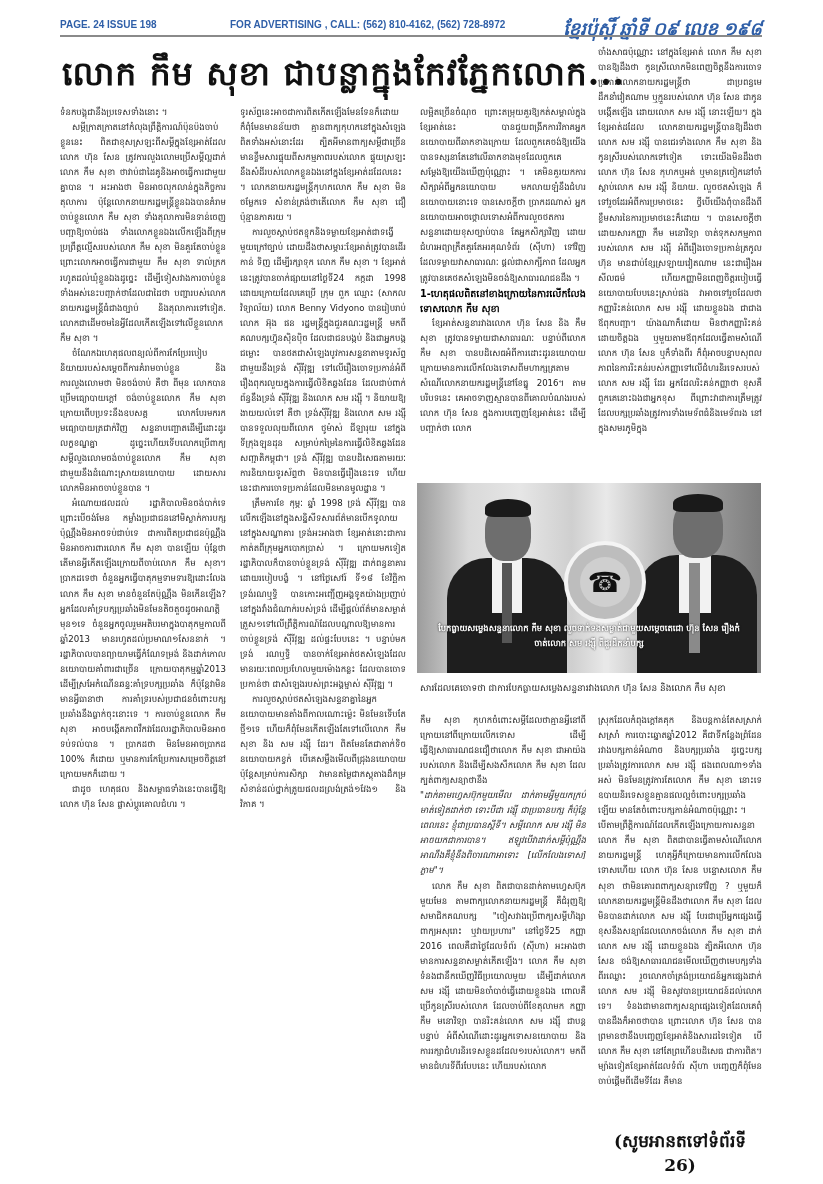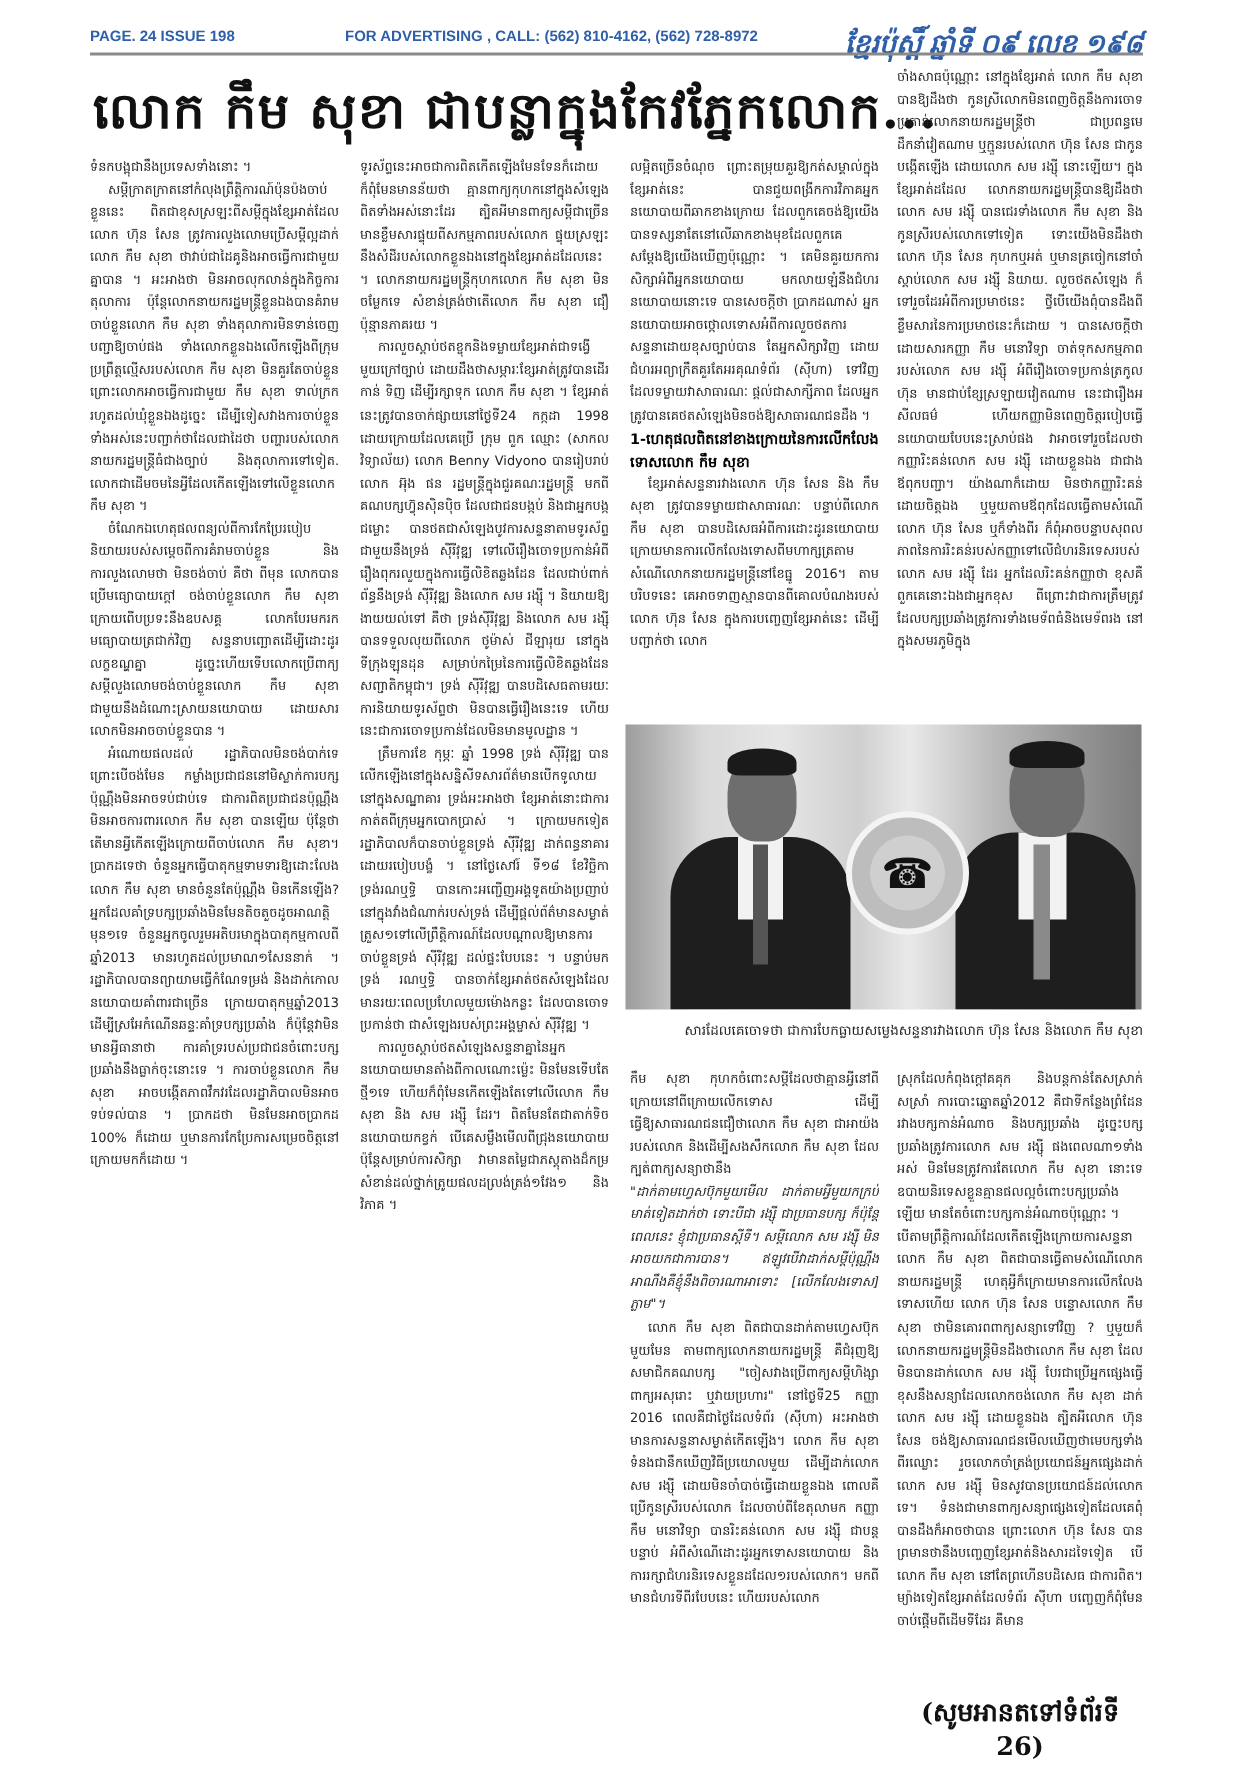--- a/index.html
+++ b/index.html
@@ -39,41 +39,42 @@
   .head { position: absolute; background: #6e6e6e; border-radius: 45% 45% 40% 40%; }
   .hair { position: absolute; background: #1a1a1a; border-radius: 50% 50% 20% 20%; }
   .phone-sign { position: absolute; left: 147px; top: 58px; width: 82px; height: 82px; border-radius: 50%;
     background: #bdbdbd; border: 4px solid #f4f4f4; }
   .phone-inner { position: absolute; left: 12px; top: 12px; width: 50px; height: 50px; border-radius: 50%; background: #cfcfcf;
     display: flex; align-items: center; justify-content: center; font-size: 28px; color: #111; }
   .pole { position: absolute; left: 186px; top: 142px; width: 6px; height: 48px; background: #e8e8e8; }
   .photo-cap { position: absolute; left: 0; top: 138px; width: 344px; text-align: center; color: #fff;
     font-size: 8.4px; line-height: 15px; font-weight: bold; text-shadow: 0 0 2px #000; padding: 0 18px; }
 
-  .caption { position: absolute; left: 420px; top: 681px; width: 342px; font-size: 9px; line-height: 15px; color: #222; text-align: right; }
+  .caption { position: absolute; left: 420px; top: 681px; width: 342px; font-size: 9px; line-height: 15px; color: #222; text-align: left; }
   .cont { position: absolute; left: 598px; top: 1130px; width: 164px; text-align: center; font-weight: bold;
     font-family: "DejaVu Serif", serif; font-size: 17px; color: #111; }
 </style>
 </head>
 <body>
 
 <div class="hdr">
   <span class="pg">PAGE. 24  ISSUE 198</span>
   <span class="ad">FOR ADVERTISING ,  CALL: (562) 810-4162, (562) 728-8972</span>
   <span class="kh">ខ្មែរប៉ុស្តិ៍ ឆ្នាំទី ០៩  លេខ ១៩៨</span>
 </div>
 <div class="hdr-rule"></div>
 
 <h1 class="headline">លោក  កឹម  សុខា  ជាបន្លាក្នុងកែវភ្នែកលោក...</h1>
 
 <div class="col col1">
     <p class="noind">ទំនកបង្ពុជានឹងប្រទេសទាំងនោះ ។</p>
     <p>សម្ដីក្រាតក្រាតនៅកំលុងព្រឹត្តិការណ៍ប៉ុនប៉ងចាប់ខ្លួននេះ ពិតជាខុសស្រឡះពីសម្ដីក្នុងខ្សែអាត់ដែលលោក ហ៊ុន សែន ត្រូវការលួងលោមប្រើសម្ដីល្អដាក់លោក កឹម សុខា ថាវាប់ជាដៃគូនិងអាចធ្វើការជាមួយគ្នាបាន ។ អះអាងថា មិនអាចលុកលាន់ក្នុងកិច្ចការតុលាការ ប៉ុន្តែលោកនាយករដ្ឋមន្ត្រីខ្លួនឯងបានគំរាមចាប់ខ្លួនលោក កឹម សុខា ទាំងតុលាការមិនទាន់ចេញបញ្ជាឱ្យចាប់ផង ទាំងលោកខ្លួនឯងលើកឡើងពីក្រុមប្រព្រឹត្តល្មើសរបស់លោក កឹម សុខា មិនគួរតែចាប់ខ្លួន ព្រោះលោកអាចធ្វើការជាមួយ កឹម សុខា ទាល់ក្រករហូតដល់ឃុំខ្លួនឯងដូច្នេះ ដើម្បីទៀសវាងការចាប់ខ្លួនទាំងអស់នេះបញ្ជាក់ថាដែលជាដៃថា បញ្ហារបស់លោកនាយករដ្ឋមន្ត្រីធំជាងច្បាប់ និងតុលាការទៅទៀត. លោកជាដើមចមនៃអ្វីដែលកើតឡើងទៅលើខ្លួនលោក កឹម សុខា ។</p>
     <p>ចំណែកឯហេតុផលពន្យល់ពីការកែប្រែរបៀបនិយាយរបស់សម្ដេចពីការគំរាមចាប់ខ្លួន និងការលួងលោមថា មិនចង់ចាប់ គឺថា ពីមុន លោកបានប្រើមធ្យោបាយក្ដៅ ចង់ចាប់ខ្លួនលោក កឹម សុខា ក្រោយពើបប្រទះនឹងឧបសគ្គ លោកបែរមករកមធ្យោបាយត្រជាក់វិញ សន្ទនាបញ្ឆោតដើម្បីដោះដូរលក្ខខណ្ឌគ្នា ដូច្នេះហើយទើបលោកប្រើពាក្យសម្ដីលួងលោមចង់ចាប់ខ្លួនលោក កឹម សុខា ជាមួយនឹងដំណោះស្រាយនយោបាយ ដោយសារលោកមិនអាចចាប់ខ្លួនបាន ។</p>
     <p>អំណោយផលដល់ រដ្ឋាភិបាលមិនចង់បាក់ទេ ព្រោះបើចង់មែន កម្លាំងប្រជាជននៅមិស្លាក់ការបក្សប៉ុណ្ណឹងមិនអាចទប់ជាប់ទេ ជាការពិតប្រជាជនប៉ុណ្ណឹងមិនអាចការពារលោក កឹម សុខា បានឡើយ ប៉ុន្តែថាតើមានអ្វីកើតឡើងក្រោយពីចាប់លោក កឹម សុខា។ ប្រាកដទេថា ចំនួនអ្នកធ្វើបាតុកម្មទាមទារឱ្យដោះលែងលោក កឹម សុខា មានចំនួនតែប៉ុណ្ណឹង មិនកើនឡើង? អ្នកដែលគាំទ្របក្សប្រឆាំងមិនមែនតិចតួចដូចអាណត្តិមុន១ទេ ចំនួនអ្នកចូលរួមអតិបរមាក្នុងបាតុកម្មកាលពីឆ្នាំ2013 មានរហូតដល់ប្រមាណ១សែននាក់ ។ រដ្ឋាភិបាលបានព្យាយាមធ្វើកំណែទម្រង់ និងដាក់កោលនយោបាយគាំពារជាច្រើន ក្រោយបាតុកម្មឆ្នាំ2013 ដើម្បីស្រអែកំណើនឆន្ទៈគាំទ្របក្សប្រឆាំង ក៏ប៉ុន្តែវាមិនមានអ្វីធានាថា ការគាំទ្ររបស់ប្រជាជនចំពោះបក្សប្រឆាំងនឹងធ្លាក់ចុះនោះទេ ។ ការចាប់ខ្លួនលោក កឹម សុខា អាចបង្កើតភាពវឹកវរដែលរដ្ឋាភិបាលមិនអាចទប់ទល់បាន ។ ប្រាកដថា មិនមែនអាចប្រាកដ 100% ក៏ដោយ ឬមានការកែប្រែការសម្រេចចិត្តនៅក្រោយមកក៏ដោយ ។</p>
+    <p>ជាដូច ហេតុផល និងសម្ពាធទាំងនេះបានធ្វើឱ្យលោក ហ៊ុន សែន ផ្លាស់ប្ដូរគោលជំហរ ។</p>
   </div>
 <div class="col col2">
     <p class="noind">ទូរស័ព្ទនេះអាចជាការពិតកើតឡើងមែនទែនក៏ដោយ ក៏ពុំមែនមានន័យថា គ្មានពាក្យកុហកនៅក្នុងសំឡេងពិតទាំងអស់នោះដែរ ត្បិតអីមានពាក្យសម្ដីជាច្រើនមានខ្លឹមសារផ្ទុយពីសកម្មភាពរបស់លោក ផ្ទុយស្រឡះនឹងសំដីរបស់លោកខ្លួនឯងនៅក្នុងខ្សែអាត់ដដែលនេះ ។ លោកនាយករដ្ឋមន្ត្រីកុហកលោក កឹម សុខា មិនចម្លែកទេ សំខាន់ត្រង់ថាតើលោក កឹម សុខា ជឿប៉ុន្មានភាគរយ ។</p>
     <p>ការលួចស្ដាប់ថតខ្ចុកនិងទម្លាយខ្សែអាត់ជាទង្វើមួយក្រៅច្បាប់ ដោយដឹងថាសម្ភារៈខ្សែអាត់ត្រូវបានដើរកាន់ ទិញ ដើម្បីរក្សាទុក លោក កឹម សុខា ។ ខ្សែអាត់នេះត្រូវបានចាក់ផ្សាយនៅថ្ងៃទី24 កក្កដា 1998 ដោយក្រោយដែលគេប្រើ ក្រុម ពួក ឈ្មោះ (សាកលវិទ្យាល័យ) លោក Benny Vidyono បានរៀបរាប់ លោក អ៊ុង ផន រដ្ឋមន្ត្រីក្នុងជួរគណៈរដ្ឋមន្ត្រី មកពីគណបក្សហ៊្វុនស៊ិនប៉ិច ដែលជាជនបង្កប់ និងជាអ្នកបង្កជម្លោះ បានថតជាសំឡេងបូវការសន្ទនាតាមទូរស័ព្ទជាមួយនឹងទ្រង់ ស៊ីរីវុឌ្ឍ ទៅលើរឿងចោទប្រកាន់អំពីរឿងពុករលួយក្នុងការធ្វើលិខិតឆ្លងដែន ដែលជាប់ពាក់ព័ន្ធនឹងទ្រង់ ស៊ីរីវុឌ្ឍ និងលោក សម រង្ស៊ី ។ និយាយឱ្យងាយយល់ទៅ គឺថា ទ្រង់ស៊ីរីវុឌ្ឍ និងលោក សម រង្ស៊ី បានទទួលលុយពីលោក ថូម៉ាស់ ជីឡារុយ នៅក្នុងទីក្រុងឡុនដុន សម្រាប់កម្រៃនៃការធ្វើលិខិតឆ្លងដែនសញ្ជាតិកម្ពុជា។ ទ្រង់ ស៊ីរីវុឌ្ឍ បានបដិសេធតាមរយៈការនិយាយទូរស័ព្ទថា មិនបានធ្វើរឿងនេះទេ ហើយនេះជាការចោទប្រកាន់ដែលមិនមានមូលដ្ឋាន ។</p>
     <p>ត្រឹមការខែ កុម្ភៈ ឆ្នាំ 1998 ទ្រង់ ស៊ីរីវុឌ្ឍ បានលើកឡើងនៅក្នុងសន្និសីទសារព័ត៌មានបើកទូលាយនៅក្នុងសណ្ឋាគារ ទ្រង់អះអាងថា ខ្សែអាត់នោះជាការកាត់តពីក្រុមអ្នកបោកប្រាស់ ។ ក្រោយមកទៀត រដ្ឋាភិបាលក៏បានចាប់ខ្លួនទ្រង់ ស៊ីរីវុឌ្ឍ ដាក់ពន្ធនាគារដោយរបៀបបង្ខំ ។ នៅថ្ងៃសៅរ៍ ទី១៨ ខែវិច្ឆិកា ទ្រង់រណឬទ្ធិ បានកោះអញ្ជើញអង្គទូតយ៉ាងប្រញាប់នៅក្នុងវាំងជំណាក់របស់ទ្រង់ ដើម្បីផ្ដល់ព័ត៌មានសម្ងាត់ត្រួស១ទៅលើព្រឹត្តិការណ៍ដែលបណ្ដាលឱ្យមានការចាប់ខ្លួនទ្រង់ ស៊ីរីវុឌ្ឍ ដល់ផ្ទះបែបនេះ ។ បន្ទាប់មក ទ្រង់ រណឬទ្ធិ បានចាក់ខ្សែអាត់ថតសំឡេងដែលមានរយៈពេលប្រហែលមួយម៉ោងកន្លះ ដែលបានចោទប្រកាន់ថា ជាសំឡេងរបស់ព្រះអង្គម្ចាស់ ស៊ីរីវុឌ្ឍ ។</p>
     <p>ការលួចស្ដាប់ថតសំឡេងសន្ទនាគ្នានៃអ្នកនយោបាយមានតាំងពីកាលណោះម្ល៉េះ មិនមែនទើបតែថ្មី១ទេ ហើយក៏ពុំមែនកើតឡើងតែទៅលើលោក កឹម សុខា និង សម រង្ស៊ី ដែរ។ ពិតមែនតែជាតាក់ទិចនយោបាយកខ្វក់ បើគេសម្លឹងមើលពីជ្រុងនយោបាយ ប៉ុន្តែសម្រាប់ការសិក្សា វាមានតម្លៃជាភស្តុតាងដ៏កម្រ សំខាន់ដល់ថ្នាក់ត្រូយផលដល្រង់ត្រង់១វែង១ និងវិភាគ ។</p>
   </div>
 <div class="col col3a">
     <p class="noind">លម្អិតច្រើនចំណុច ព្រោះតម្រុយគួរឱ្យកត់សម្គាល់ក្នុងខ្សែអាត់នេះ បានជួយពង្រីកការវិភាគអ្នកនយោបាយពីឆាកខាងក្រោយ ដែលពួកគេចង់ឱ្យយើងបានទស្សនាតែនៅលើឆាកខាងមុខដែលពួកគេសម្ដែងឱ្យយើងឃើញប៉ុណ្ណោះ ។ គេមិនគួរយកការសិក្សាអំពីអ្នកនយោបាយ មកលាយឡំនឹងជំហរនយោបាយនោះទេ បានសេចក្ដីថា ប្រាកដណាស់ អ្នកនយោបាយអាចថ្កោលទោសអំពីការលួចថតការសន្ទនាដោយខុសច្បាប់បាន តែអ្នកសិក្សាវិញ ដោយជំហរអព្យាក្រឹតគួរតែអរគុណទំព័រ (ស៊ីហា) ទៅវិញ ដែលទម្លាយវាសាធារណៈ ផ្ដល់ជាសាក្សីភាព ដែលអ្នកត្រូវបានគេថតសំឡេងមិនចង់ឱ្យសាធារណជនដឹង ។</p>
     <p class="subhead">1-ហេតុផលពិតនៅខាងក្រោយនៃការលើកលែងទោសលោក កឹម សុខា</p>
@@ -99,20 +100,21 @@
     <div class="tie" style="left:52px;bottom:20px;width:11px;height:90px;background:#8a8a8a;"></div>
     <div class="head" style="left:36px;top:0;width:50px;height:60px;"></div>
     <div class="hair" style="left:36px;top:-4px;width:50px;height:18px;"></div>
   </div>
   <div class="pole"></div>
   <div class="phone-sign">
     <div class="phone-inner">
         <span>☎</span>
       </div>
   </div>
+  <div class="photo-cap">បែកធ្លាយសម្លេងសន្ទនាលោក កឹម សុខា លួចទាក់ទងសម្ងាត់ជាមួយសម្ដេចតេជោ ហ៊ុន សែន រឿងកំចាត់លោក សម រង្ស៊ី ពីជួរដឹកនាំបក្ស</div>
 </div>
 
 <div class="caption">សារដែលគេចោទថា ជាការបែកធ្លាយសម្លេងសន្ទនារវាងលោក ហ៊ុន សែន និងលោក កឹម សុខា</div>
 
 <div class="col col3b">
     <p class="noind">កឹម សុខា កុហកចំពោះសម្ដីដែលថាគ្មានអ្វីនៅពីក្រោយនៅពីក្រោយលើកទោស ដើម្បីធ្វើឱ្យសាធារណជនជឿថាលោក កឹម សុខា ជាអាយ៉ងរបស់លោក និងដើម្បីសងសឹកលោក កឹម សុខា ដែលក្បត់ពាក្យសន្យាថានឹង</p>
     <p class="noind it">"ដាក់តាមហ្វេសប៊ុកមួយមើល ដាក់តាមអ្វីមួយកក្រប់មាត់ទៀតដាក់ថា ទោះបីជា រង្ស៊ី ជាប្រធានបក្ស ក៏ប៉ុន្តែពេលនេះ ខ្ញុំជាប្រធានស្ដីទី។ សម្ដីលោក សម រង្ស៊ី មិនអាចយកជាការបាន។ ឥឡូវបើវាដាក់សម្ដីប៉ុណ្ណឹង អាណឹងគឺខ្ញុំនឹងពិចារណាអាទោះ [លើកលែងទោស] ភ្លាម"។</p>
     <p>លោក កឹម សុខា ពិតជាបានដាក់តាមហ្វេសប៊ុកមួយមែន តាមពាក្យលោកនាយករដ្ឋមន្ត្រី គឺជំរុញឱ្យសមាជិកគណបក្ស "ចៀសវាងប្រើពាក្យសម្ដីហិង្សា ពាក្យអសុរោះ ឬវាយប្រហារ" នៅថ្ងៃទី25 កញ្ញា 2016 ពេលគឺជាថ្ងៃដែលទំព័រ (ស៊ីហា) អះអាងថា មានការសន្ទនាសម្ងាត់កើតឡើង។ លោក កឹម សុខា ទំនងជានឹកឃើញវិធីប្រយោលមួយ ដើម្បីដាក់លោក សម រង្ស៊ី ដោយមិនចាំបាច់ធ្វើដោយខ្លួនឯង ពោលគឺប្រើកូនស្រីរបស់លោក ដែលចាប់ពីខែតុលាមក កញ្ញា កឹម មនោវិទ្យា បានរិះគន់លោក សម រង្ស៊ី ជាបន្តបន្ទាប់ អំពីសំណើដោះដូរអ្នកទោសនយោបាយ និងការរក្សាជំហរនិរទេសខ្លួនដដែល១របស់លោក។ មកពីមានជំហរទីពីរបែបនេះ ហើយរបស់លោក</p>
   </div>
 <div class="col col4b">

